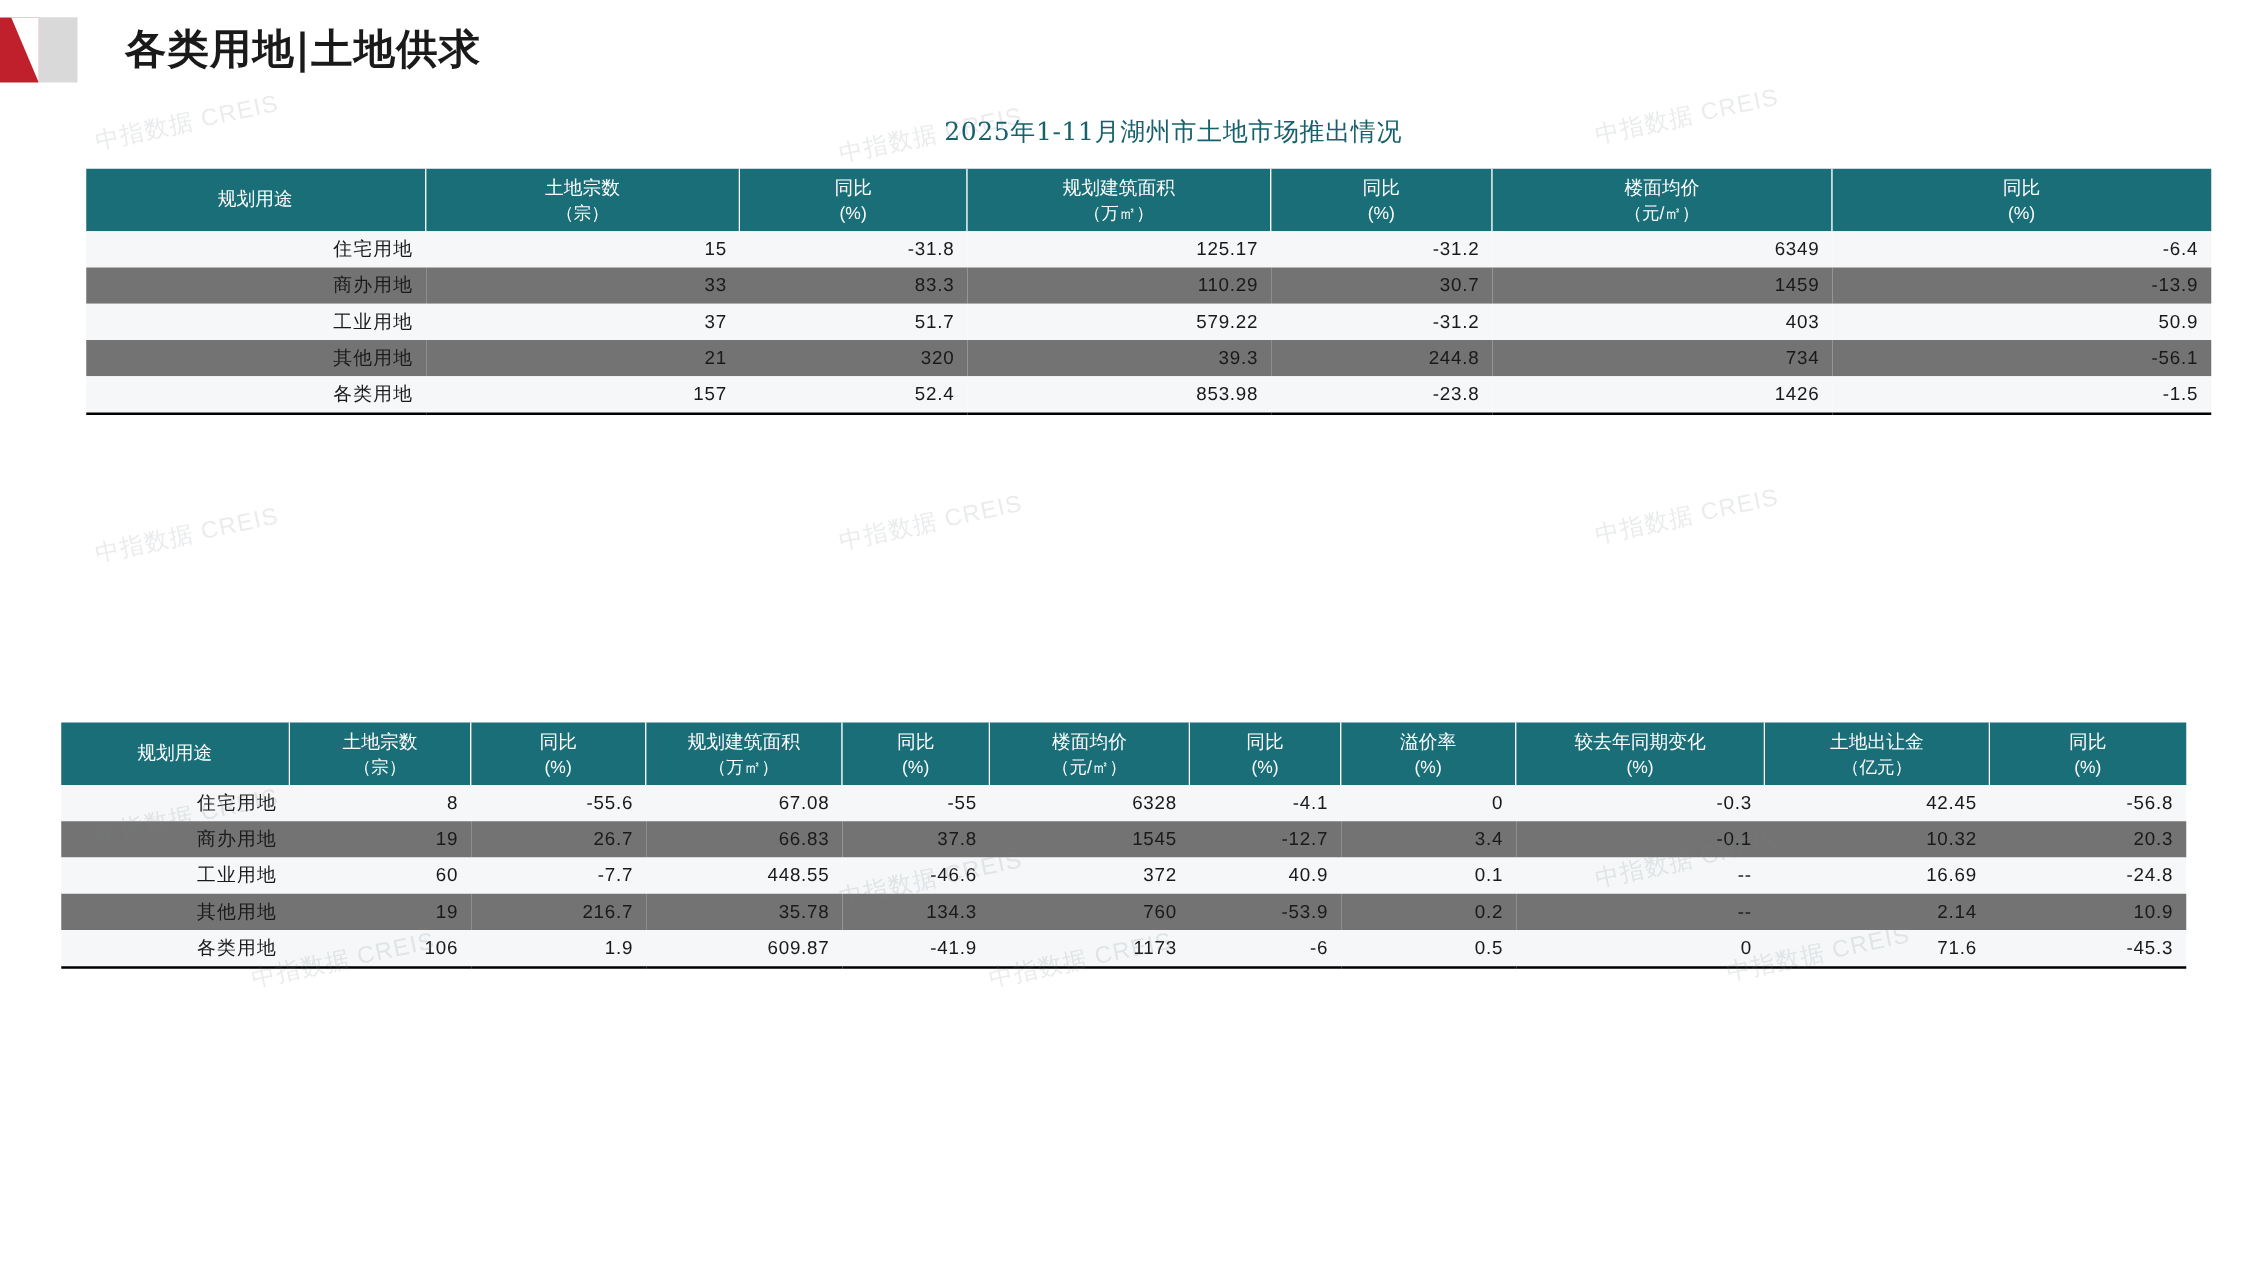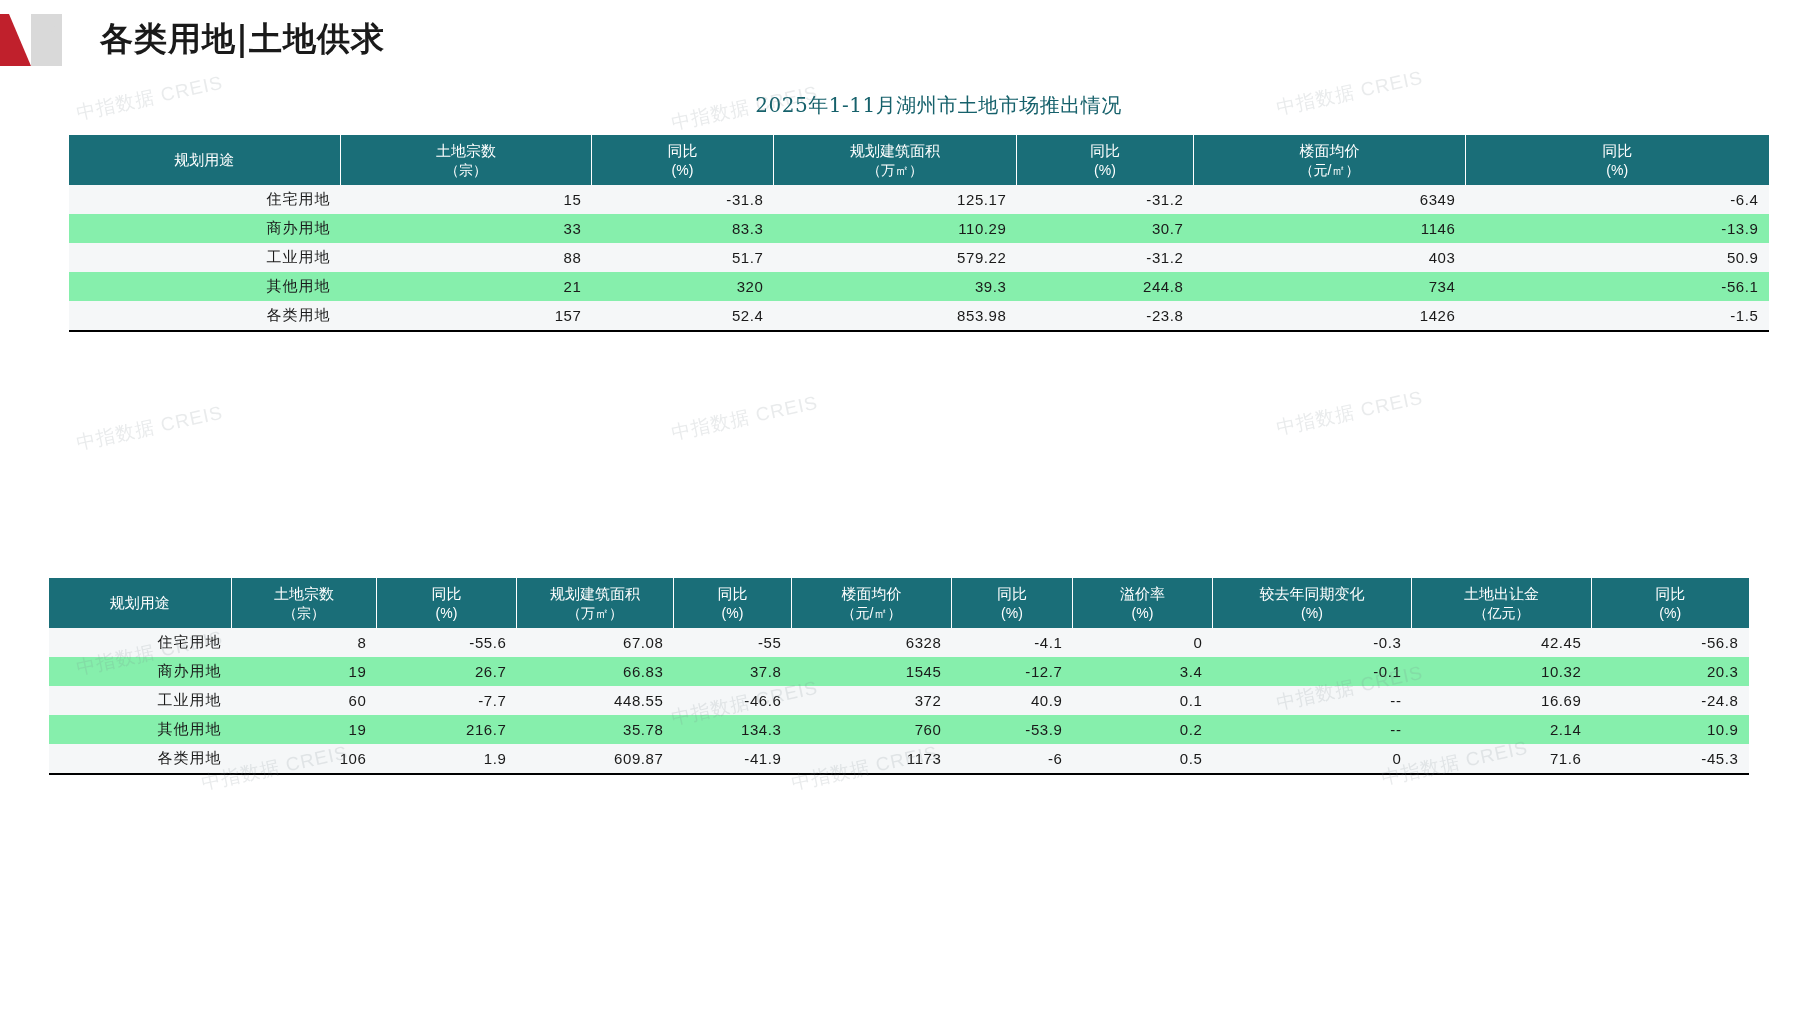--- a/index.html
+++ b/index.html
@@ -122,21 +122,21 @@
     text-align: right;
     white-space: nowrap;
     letter-spacing: 0.6px;
   }
   table.data-table tbody td.label {
     text-align: right;
     padding-left: 18px;
     letter-spacing: 1px;
   }
   table.data-table tbody tr.odd td { background: #f5f7f8; }
-  table.data-table tbody tr.even td { background: #86efac; }
+  table.data-table tbody tr.even td { background: #737373; }
   table.data-table tbody tr:last-child td { border-bottom: 2px solid #000000; }
 
   
   #supply-table { width: 1700px; }
   #supply-table col.c0 { width: 272px; }
   #supply-table col.c1 { width: 251px; }
   #supply-table col.c2 { width: 182px; }
   #supply-table col.c3 { width: 243px; }
   #supply-table col.c4 { width: 177px; }
   #supply-table col.c5 { width: 272px; }
@@ -234,26 +234,26 @@
         <td>-31.2</td>
         <td>6349</td>
         <td>-6.4</td>
       </tr>
       <tr class="even">
         <td class="label">商办用地</td>
         <td>33</td>
         <td>83.3</td>
         <td>110.29</td>
         <td>30.7</td>
-        <td>1146</td>
+        <td>1459</td>
         <td>-13.9</td>
       </tr>
       <tr class="odd">
         <td class="label">工业用地</td>
-        <td>88</td>
+        <td>37</td>
         <td>51.7</td>
         <td>579.22</td>
         <td>-31.2</td>
         <td>403</td>
         <td>50.9</td>
       </tr>
       <tr class="even">
         <td class="label">其他用地</td>
         <td>21</td>
         <td>320</td>

